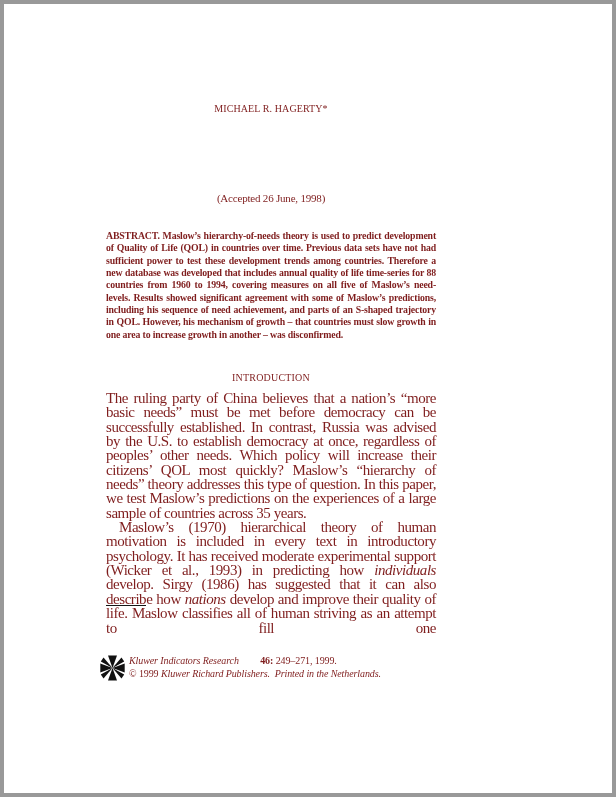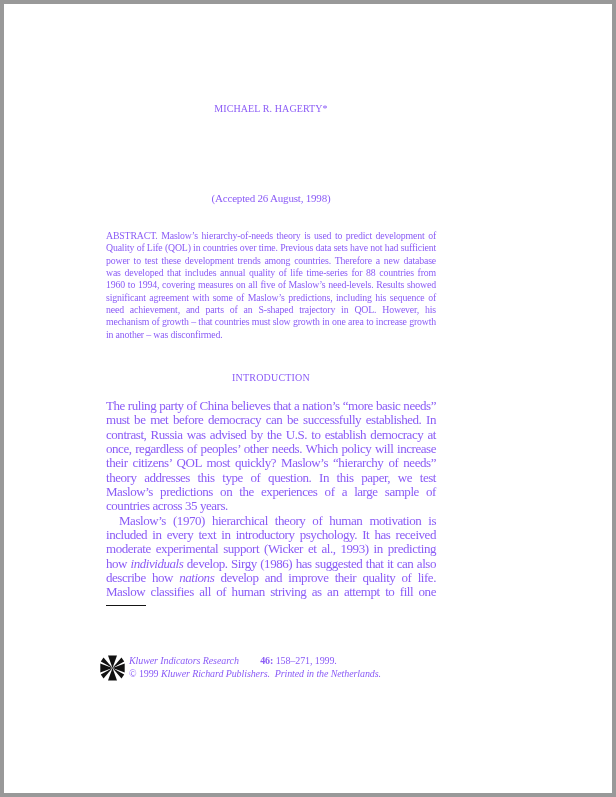--- a/index.html
+++ b/index.html
@@ -3,21 +3,21 @@
 <meta charset="utf-8">
 <style>
   * { margin: 0; padding: 0; box-sizing: border-box; }
   html, body { background: #ffffff; }
   .page {
     position: relative;
     width: 616px;
     height: 797px;
     border: 4px solid #999999;
     background: #ffffff;
-    color: #8b5cf6;
+    color: #7f1d1d;
     font-family: "Liberation Serif", serif;
     overflow: hidden;
   }
   .col { position: absolute; left: 102px; width: 330px; }
 
   .author-line {
     top: 99px;
     text-align: center;
     font-size: 10px;
     letter-spacing: 0.1px;
@@ -34,30 +34,31 @@
     text-align: center;
     font-size: 11px;
     letter-spacing: -0.2px;
   }
   .abstract {
     top: 226px;
     font-size: 9.8px;
     line-height: 12.35px;
     text-align: justify;
     letter-spacing: -0.15px;
+    font-weight: bold;
   }
   .section-heading {
     top: 368px;
     text-align: center;
     font-size: 10px;
     letter-spacing: 0.2px;
   }
   .body-text {
-    top: 395px;
-    font-size: 13px;
+    top: 387px;
+    font-size: 15px;
     line-height: 14.35px;
     text-align: justify;
     letter-spacing: -0.45px;
   }
   .body-text .para.indent { text-indent: 13px; }
   .body-text .para.jlast { text-align-last: justify; }
 
   .footnote-rule {
     position: absolute;
     left: 102px;
@@ -98,21 +99,21 @@
   .logo svg { width: 100%; height: 100%; display: block; }
 </style>
 </head>
 <body>
 
 <div class="page">
 
   <div class="col author-line">MICHAEL R. HAGERTY*</div>
 
 
-  <div class="col accepted-line">(Accepted 26 August, 1998)</div>
+  <div class="col accepted-line">(Accepted 26 June, 1998)</div>
 
   <div class="col abstract">ABSTRACT. Maslow’s hierarchy-of-needs theory is used to predict development of Quality of Life (QOL) in countries over time. Previous data sets have not had sufficient power to test these development trends among countries. Therefore a new database was developed that includes annual quality of life time-series for 88 countries from 1960 to 1994, covering measures on all five of Maslow’s need-levels. Results showed significant agreement with some of Maslow’s predictions, including his sequence of need achievement, and parts of an S-shaped trajectory in QOL. However, his mechanism of growth – that countries must slow growth in one area to increase growth in another – was disconfirmed.</div>
 
   <div class="col section-heading">INTRODUCTION</div>
 
   <div class="col body-text">
       <p class="para"><span>The ruling party of China believes that a nation’s “more basic needs” must be met before democracy can be successfully established. In contrast, Russia was advised by the U.S. to establish democracy at once, regardless of peoples’ other needs. Which policy will increase their citizens’ QOL most quickly? Maslow’s “hierarchy of needs” theory addresses this type of question. In this paper, we test Maslow’s predictions on the experiences of a large sample of countries across 35 years.</span></p>
       <p class="para indent jlast"><span>Maslow’s (1970) hierarchical theory of human motivation is included in every text in introductory psychology. It has received moderate experimental support (Wicker et al., 1993) in predicting how </span><i>individuals</i><span> develop. Sirgy (1986) has suggested that it can also describe how </span><i>nations</i><span> develop and improve their quality of life. Maslow classifies all of human striving as an attempt to fill one</span></p>
     </div>
 
@@ -126,17 +127,17 @@
       <polygon points="12.5,14 8,1.5 17,1.5"></polygon>
       <polygon points="12.5,14 8,26.5 17,26.5"></polygon>
       <polygon points="12.5,14 21.5,3.5 24.2,7.5"></polygon>
       <polygon points="12.5,14 3.5,3.5 0.8,7.5"></polygon>
       <polygon points="12.5,14 21.5,24.5 24.2,20.5"></polygon>
       <polygon points="12.5,14 3.5,24.5 0.8,20.5"></polygon>
     </svg>
   </div>
 
   <div class="imprint">
-    <div><i>Kluwer Indicators Research</i> <b>46:</b> <span>158–271, 1999.</span></div>
+    <div><i>Kluwer Indicators Research</i> <b>46:</b> <span>249–271, 1999.</span></div>
     <div><span>©</span> <span>1999</span> <i>Kluwer Richard Publishers.</i>&nbsp; <i>Printed in the Netherlands.</i></div>
   </div>
 
 </div>
 
 </body></html>

